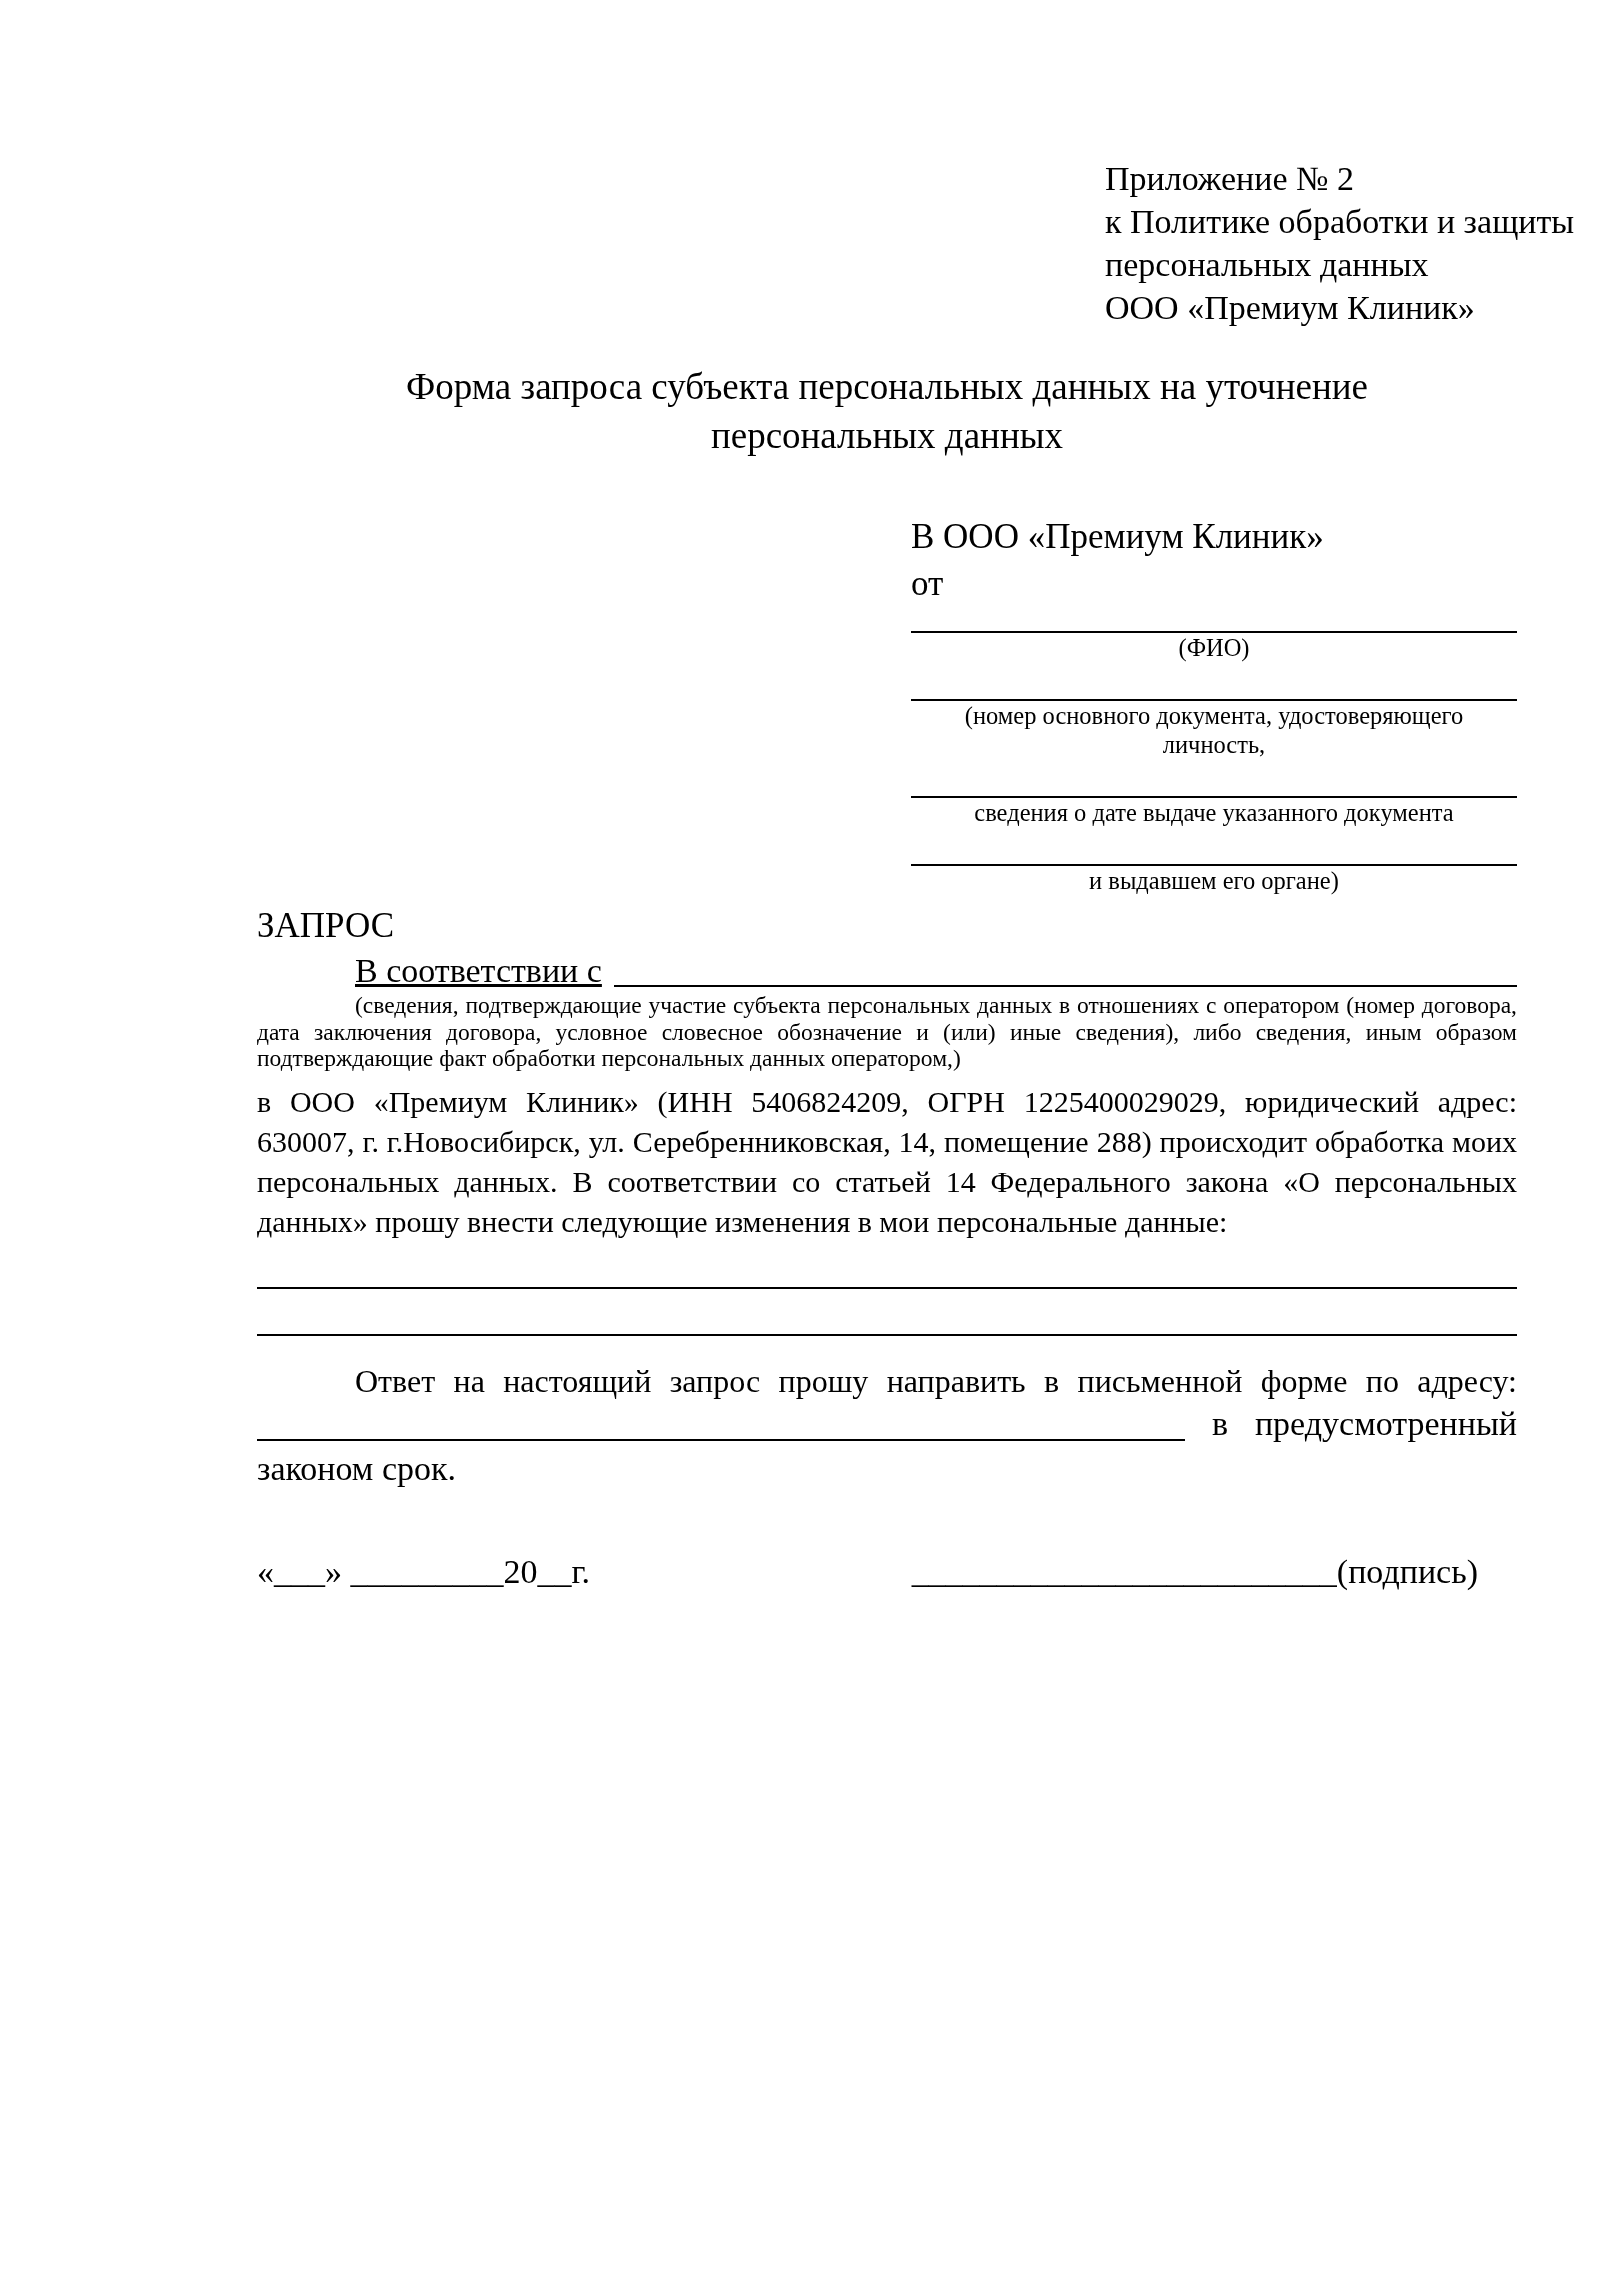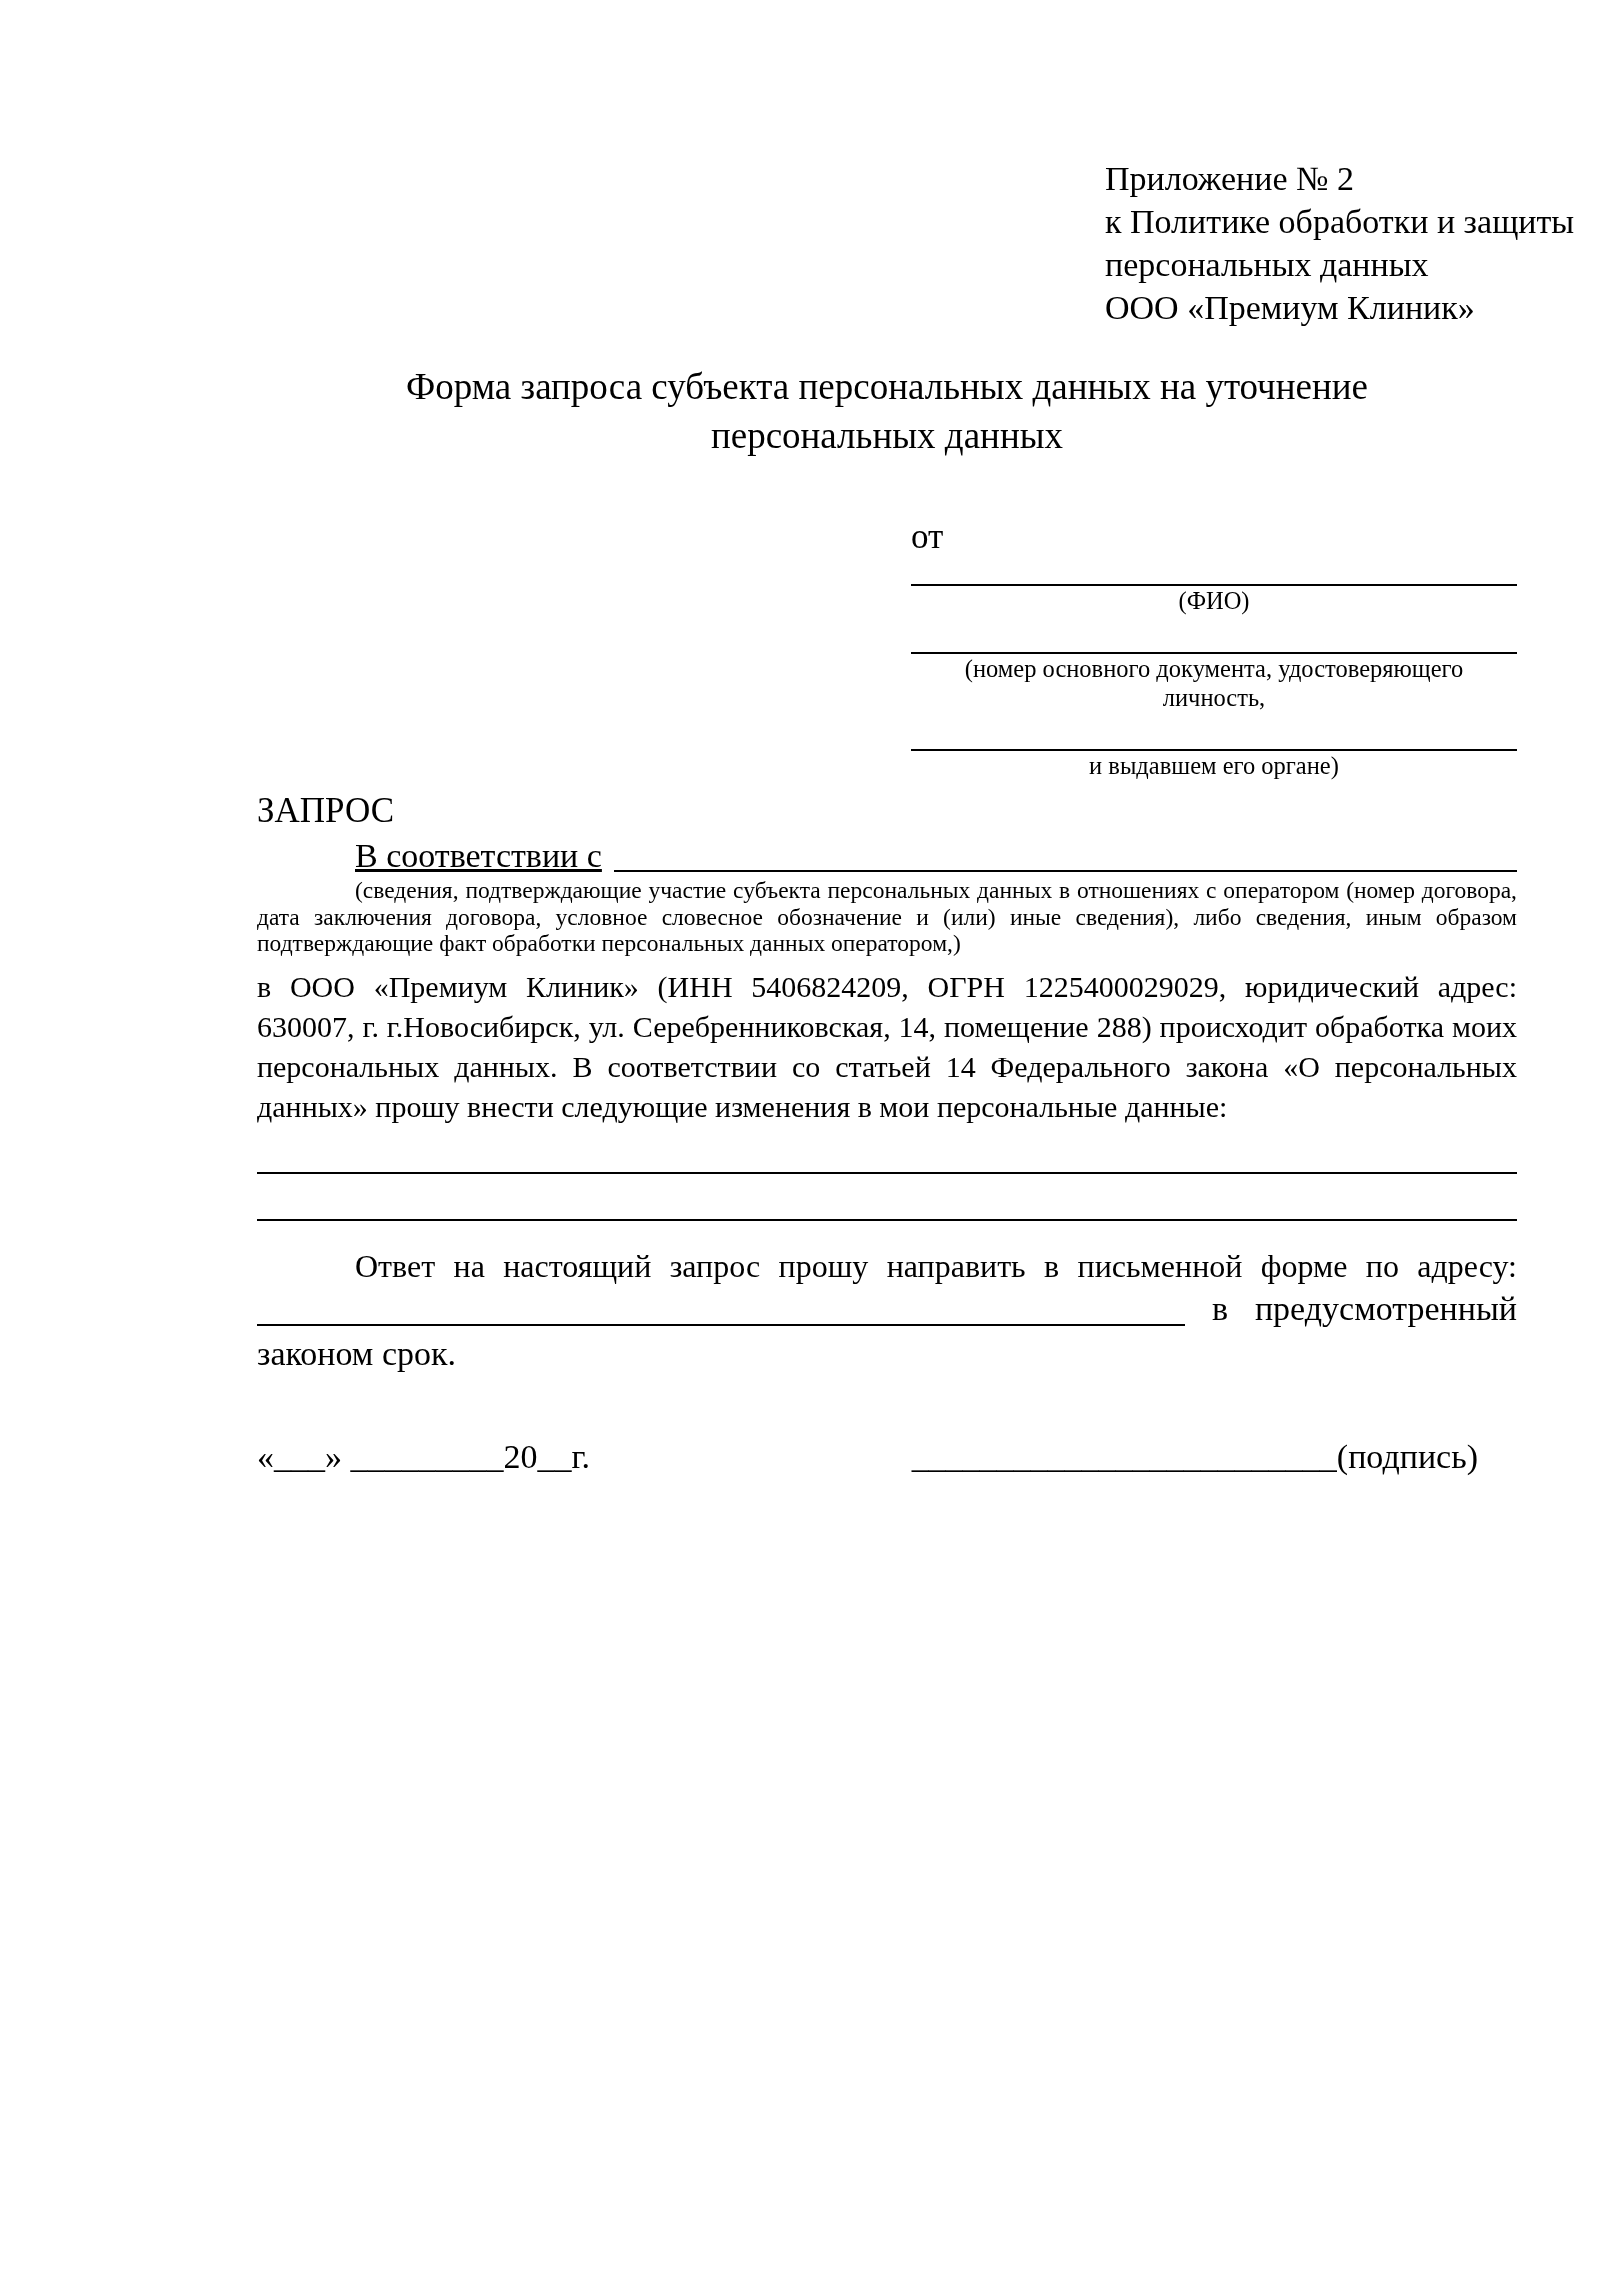--- a/index.html
+++ b/index.html
@@ -149,32 +149,37 @@
   <div class="header-block">
     <div>Приложение № 2</div>
     <div>к Политике обработки и защиты</div>
     <div>персональных данных</div>
     <div>ООО «Премиум Клиник»</div>
   </div>
 
   <div class="doc-title">Форма запроса субъекта персональных данных на уточнение персональных данных</div>
 
   <div class="addressee">
+    <div>В ООО «Премиум Клиник»</div>
     <div>от</div>
 
     <div class="field">
       <div class="blank-rule first-rule"></div>
       <div class="field-caption">(ФИО)</div>
     </div>
 
     <div class="field">
       <div class="blank-rule"></div>
       <div class="field-caption">(номер основного документа, удостоверяющего личность,</div>
     </div>
 
+    <div class="field">
+      <div class="blank-rule"></div>
+      <div class="field-caption">сведения о дате выдаче указанного документа</div>
+    </div>
 
     <div class="field">
       <div class="blank-rule"></div>
       <div class="field-caption">и выдавшем его органе)</div>
     </div>
   </div>
 
   <div class="request-heading">ЗАПРОС</div>
 
   <div class="intro-row">

